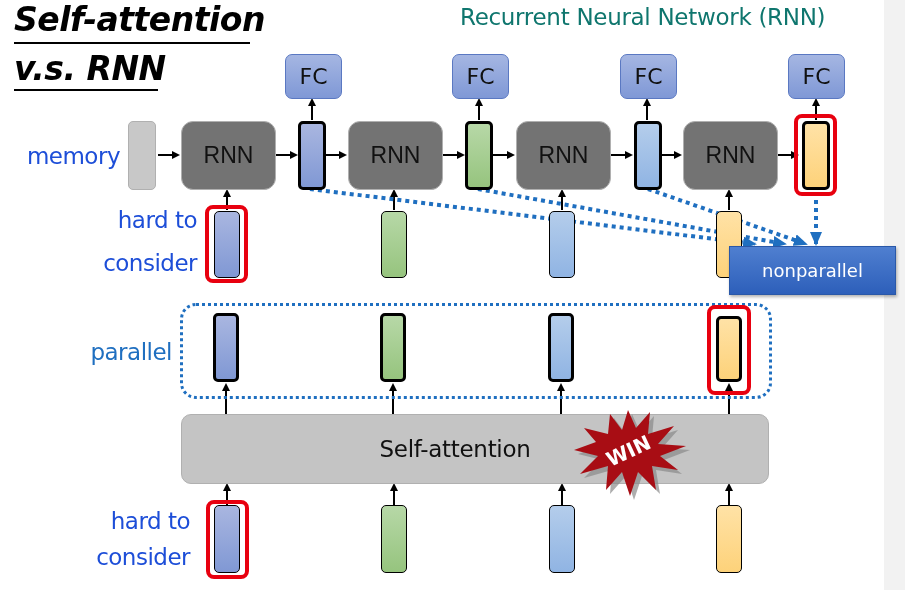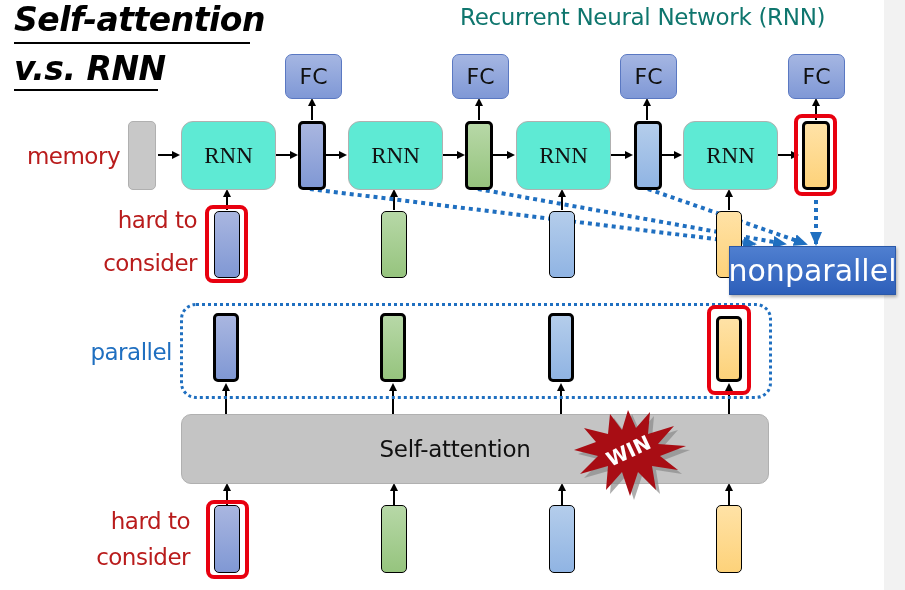--- a/index.html
+++ b/index.html
@@ -7,49 +7,49 @@
       width: 905px; height: 590px; position: relative; overflow: hidden;
       background: #ffffff;
       font-family: "Liberation Sans", sans-serif;
     }
     .right-strip { position: absolute; left: 884px; top: 0; width: 21px; height: 590px; background: #f2f2f2; }
     .title { position: absolute; left: 14px; font-weight: bold; font-style: italic; font-size: 33px; color: #000;
              font-family: "DejaVu Sans", sans-serif; letter-spacing: -0.5px; }
     .title-line { position: absolute; height: 2px; background: #000; left: 14px; }
     .subtitle { position: absolute; left: 460px; top: 4px; font-size: 23px; color: #0f766e;
                 font-family: "DejaVu Sans", sans-serif; letter-spacing: -0.3px; }
-    .lbl { position: absolute; font-size: 23px; color: #b91c1c; text-align: right; line-height: 36px;
+    .lbl { position: absolute; font-size: 23px; color: #1d4ed8; text-align: right; line-height: 36px;
            font-family: "DejaVu Sans", sans-serif; letter-spacing: -0.5px; }
     .lbl-blue { color: #1f6fc0; }
     .fc { position: absolute; width: 55px; height: 43px; border-radius: 7px;
           background: linear-gradient(#a5b6e2, #7f98d6); border: 1px solid #5a78c2;
           display: flex; align-items: center; justify-content: center; font-size: 22px; color: #111;
           font-family: "DejaVu Sans", sans-serif; }
-    .rnn { position: absolute; width: 93px; height: 67px; border-radius: 12px; background: #5eead4;
+    .rnn { position: absolute; width: 93px; height: 67px; border-radius: 12px; background: #737373;
            border: 1px solid #b0b0b0; display: flex; align-items: center; justify-content: center;
-           font-size: 23px; color: #111; font-family: Liberation Serif, serif; }
+           font-size: 23px; color: #111; font-family: Liberation Sans, sans-serif; }
     .mem { position: absolute; left: 128px; top: 121px; width: 26px; height: 67px; border-radius: 5px;
            background: #c8c8c8; border: 1px solid #b0b0b0; }
     .vec { position: absolute; border-radius: 5px; box-sizing: border-box; }
     .vec.out { border: 3px solid #000; }
     .vec.in { border: 1px solid; }
     .c-blue1 { background: linear-gradient(#a9b6e0, #8098d4); border-color: #7490cf; }
     .c-green { background: linear-gradient(#b7d8a7, #96c47e); border-color: #84b86a; }
     .c-blue2 { background: linear-gradient(#b4cdeb, #90b4e3); border-color: #7ea6dc; }
     .c-yellow { background: linear-gradient(#ffe2a6, #fdd27a); border-color: #f2c04a; }
     .vec.out.c-blue1, .vec.out.c-green, .vec.out.c-blue2, .vec.out.c-yellow { border-color: #000; }
     .redbox { position: absolute; border: 4px solid #e8000f; border-radius: 8px; box-sizing: border-box; }
     .sa { position: absolute; left: 181px; top: 414px; width: 586px; height: 68px; border-radius: 10px;
           background: #c4c4c4; border: 1px solid #b0b0b0;
           display: flex; align-items: center; justify-content: center; font-size: 23px; color: #111;
           font-family: "DejaVu Sans", sans-serif; letter-spacing: -0.3px; }
     .sa span { margin-right: 40px; }
     .nonpar { position: absolute; left: 729px; top: 246px; width: 165px; height: 47px;
               background: linear-gradient(#4f7fd0, #2d5fba); border: 1px solid #2a58a8;
-              display: flex; align-items: center; justify-content: center; color: #fff; font-size: 30px;
+              display: flex; align-items: center; justify-content: center; color: #fff; font-size: 18px;
               font-family: "DejaVu Sans", sans-serif; box-shadow: 1px 2px 3px rgba(0,0,0,0.3); }
     .parbox { position: absolute; left: 180px; top: 303px; width: 592px; height: 96px;
               border: 3px dotted #1f6fc0; border-radius: 16px; box-sizing: border-box; }
     svg.overlay { position: absolute; left: 0; top: 0; }
   </style>
 </head>
 <body>
 
 <div class="right-strip"></div>
 

